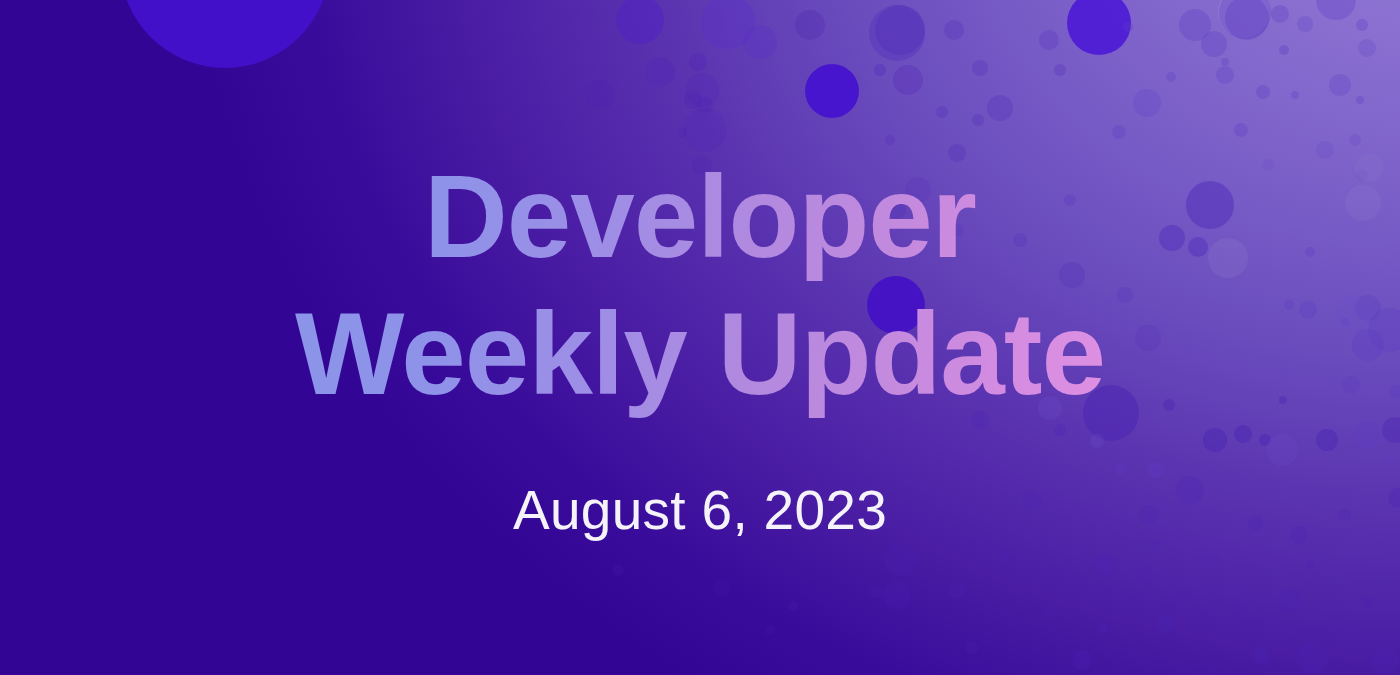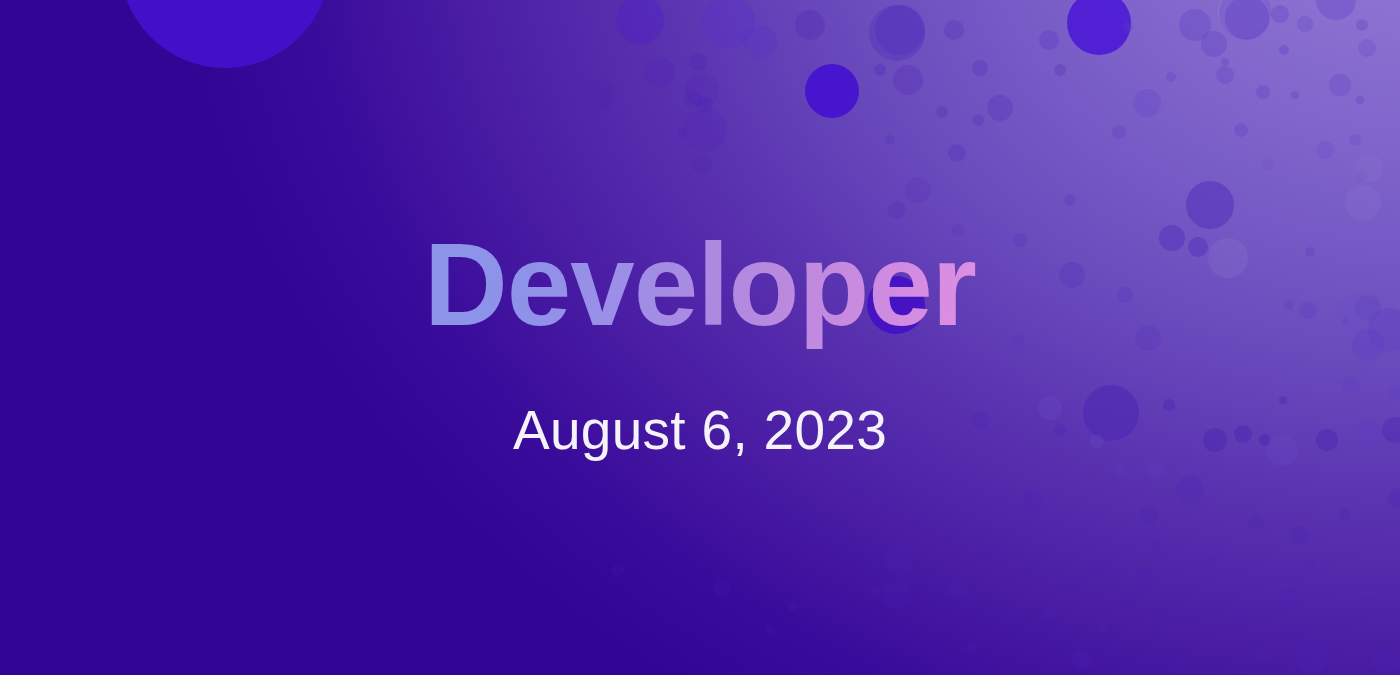--- a/index.html
+++ b/index.html
@@ -30,21 +30,21 @@
   #content {
     position: absolute;
     inset: 0;
     display: flex;
     flex-direction: column;
     align-items: center;
     justify-content: center;
     text-align: center;
   }
   .title {
-    margin: 4px;
+    margin: 16px;
     font-size: 116px;
     font-weight: 700;
     line-height: 1.175;
     letter-spacing: -1px;
     background-image: linear-gradient(95deg,
       #8b95e8 0%, #8e92e9 18%, #9e8ee6 38%,
       #b189df 56%, #c48ade 74%, #d48ce1 88%, #de90e2 100%);
     -webkit-background-clip: text;
     background-clip: text;
     color: transparent;
@@ -195,17 +195,18 @@
       <circle cx="1149" cy="515" r="10" fill="#4a25b2" opacity="0.25"></circle>
       <circle cx="1145" cy="575" r="8" fill="#4a25b2" opacity="0.22"></circle>
       <circle cx="1186" cy="596" r="5" fill="#4a25b2" opacity="0.22"></circle>
       <circle cx="1256" cy="523" r="8" fill="#4a25b2" opacity="0.22"></circle>
       <circle cx="1050" cy="612" r="8" fill="#4a25b2" opacity="0.22"></circle>
     </svg>
 
   <div id="content">
     <h1 class="title">
       <span class="title-line">Developer</span>
+      <span class="title-line">Weekly Update</span>
     </h1>
     <p class="subtitle">August 6, 2023</p>
   </div>
 
 </div>
 
 </body></html>

